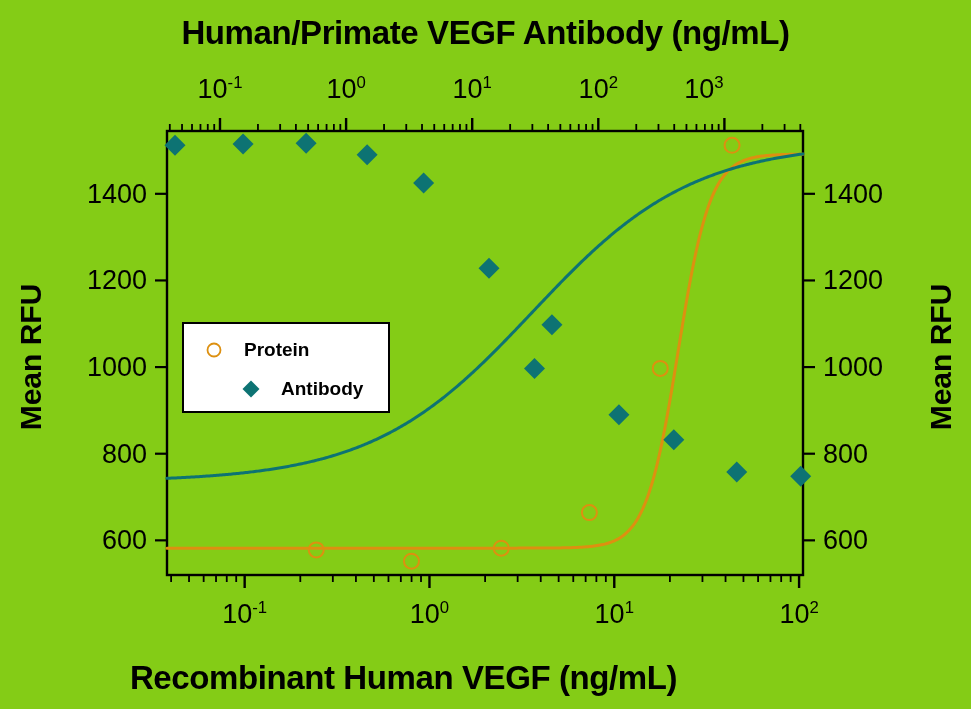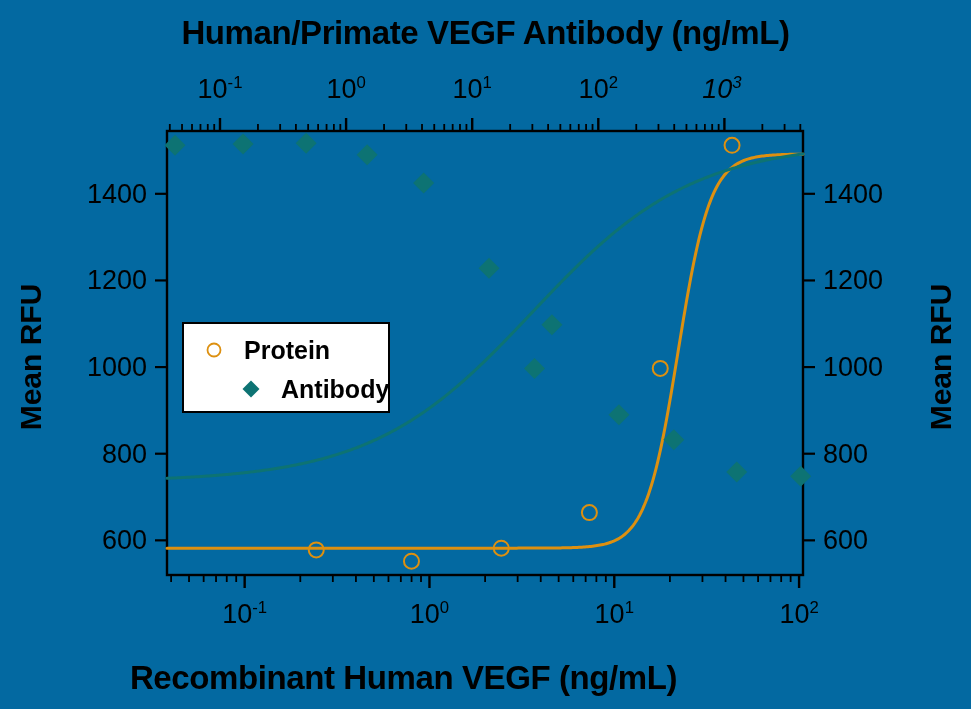--- a/index.html
+++ b/index.html
@@ -7,21 +7,21 @@
     padding: 0;
     background: #ffffff;
   }
   body {
     font-family: "Liberation Sans", sans-serif;
   }
   #figure {
     position: relative;
     width: 971px;
     height: 709px;
-    background: #0369a1;
+    background: #84cc16;
     overflow: hidden;
   }
   .title-top {
     position: absolute;
     left: 0;
     top: 14px;
     width: 971px;
     text-align: center;
     font-size: 33px;
     font-weight: bold;
@@ -110,21 +110,21 @@
   .legend-row.r1 { top: 45px; padding-left: 37px; }
   .legend-marker {
     width: 60px;
     height: 40px;
     display: flex;
     align-items: center;
     justify-content: center;
     flex: 0 0 60px;
   }
   .legend-text {
-    font-size: 25px;
+    font-size: 19px;
     font-weight: bold;
     color: #000000;
     white-space: nowrap;
   }
 </style>
 </head>
 <body>
 
 <div id="figure">
 
@@ -267,21 +267,21 @@
       <div class="tick-label ytick-left" style="left: 147px; top: 193.81px;">1400</div>
       <div class="tick-label ytick-right" style="left: 823px; top: 193.81px;">1400</div>
       <div class="tick-label xtick" style="left: 244.659px; top: 599px;">10<sup>-1</sup></div>
       <div class="tick-label xtick" style="left: 429.468px; top: 599px;">10<sup>0</sup></div>
       <div class="tick-label xtick" style="left: 614.276px; top: 599px;">10<sup>1</sup></div>
       <div class="tick-label xtick" style="left: 799.084px; top: 599px;">10<sup>2</sup></div>
       <div class="tick-label xtick" style="left: 219.991px; top: 74px;">10<sup>-1</sup></div>
       <div class="tick-label xtick" style="left: 346.095px; top: 74px;">10<sup>0</sup></div>
       <div class="tick-label xtick" style="left: 472.198px; top: 74px;">10<sup>1</sup></div>
       <div class="tick-label xtick" style="left: 598.302px; top: 74px;">10<sup>2</sup></div>
-      <div class="tick-label xtick" style="left: 722px; top: 74px; font-style: italic;">10<sup>3</sup></div>
+      <div class="tick-label xtick" style="left: 704px; top: 74px;">10<sup>3</sup></div>
     </div>
 
   <div class="legend-box">
     <div class="legend-row r0">
       <span class="legend-marker">
         <svg width="22" height="22" viewBox="0 0 22 22">
             <circle cx="11" cy="11" r="6.5" fill="none" stroke="#dd9010" stroke-width="1.8"></circle>
           </svg>
       </span>
       <span class="legend-text">Protein</span>

